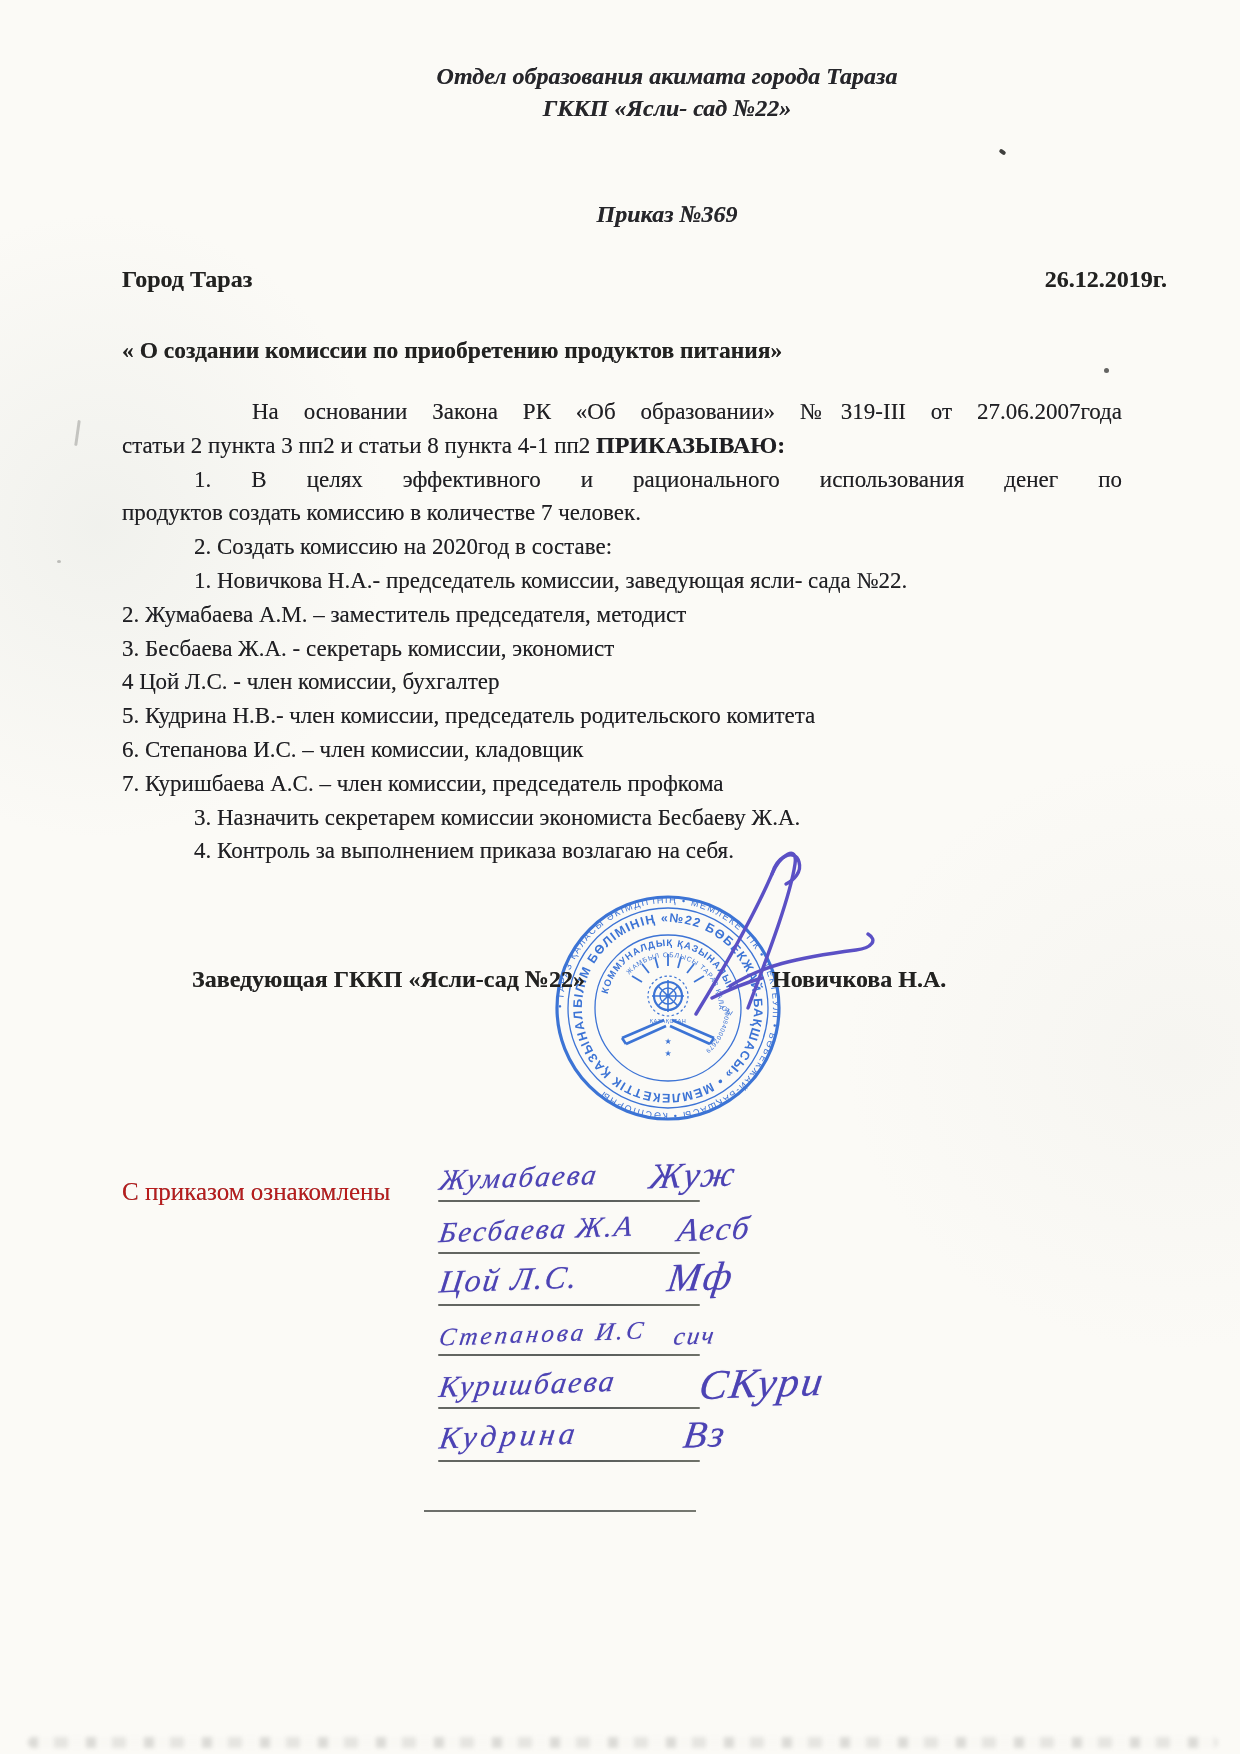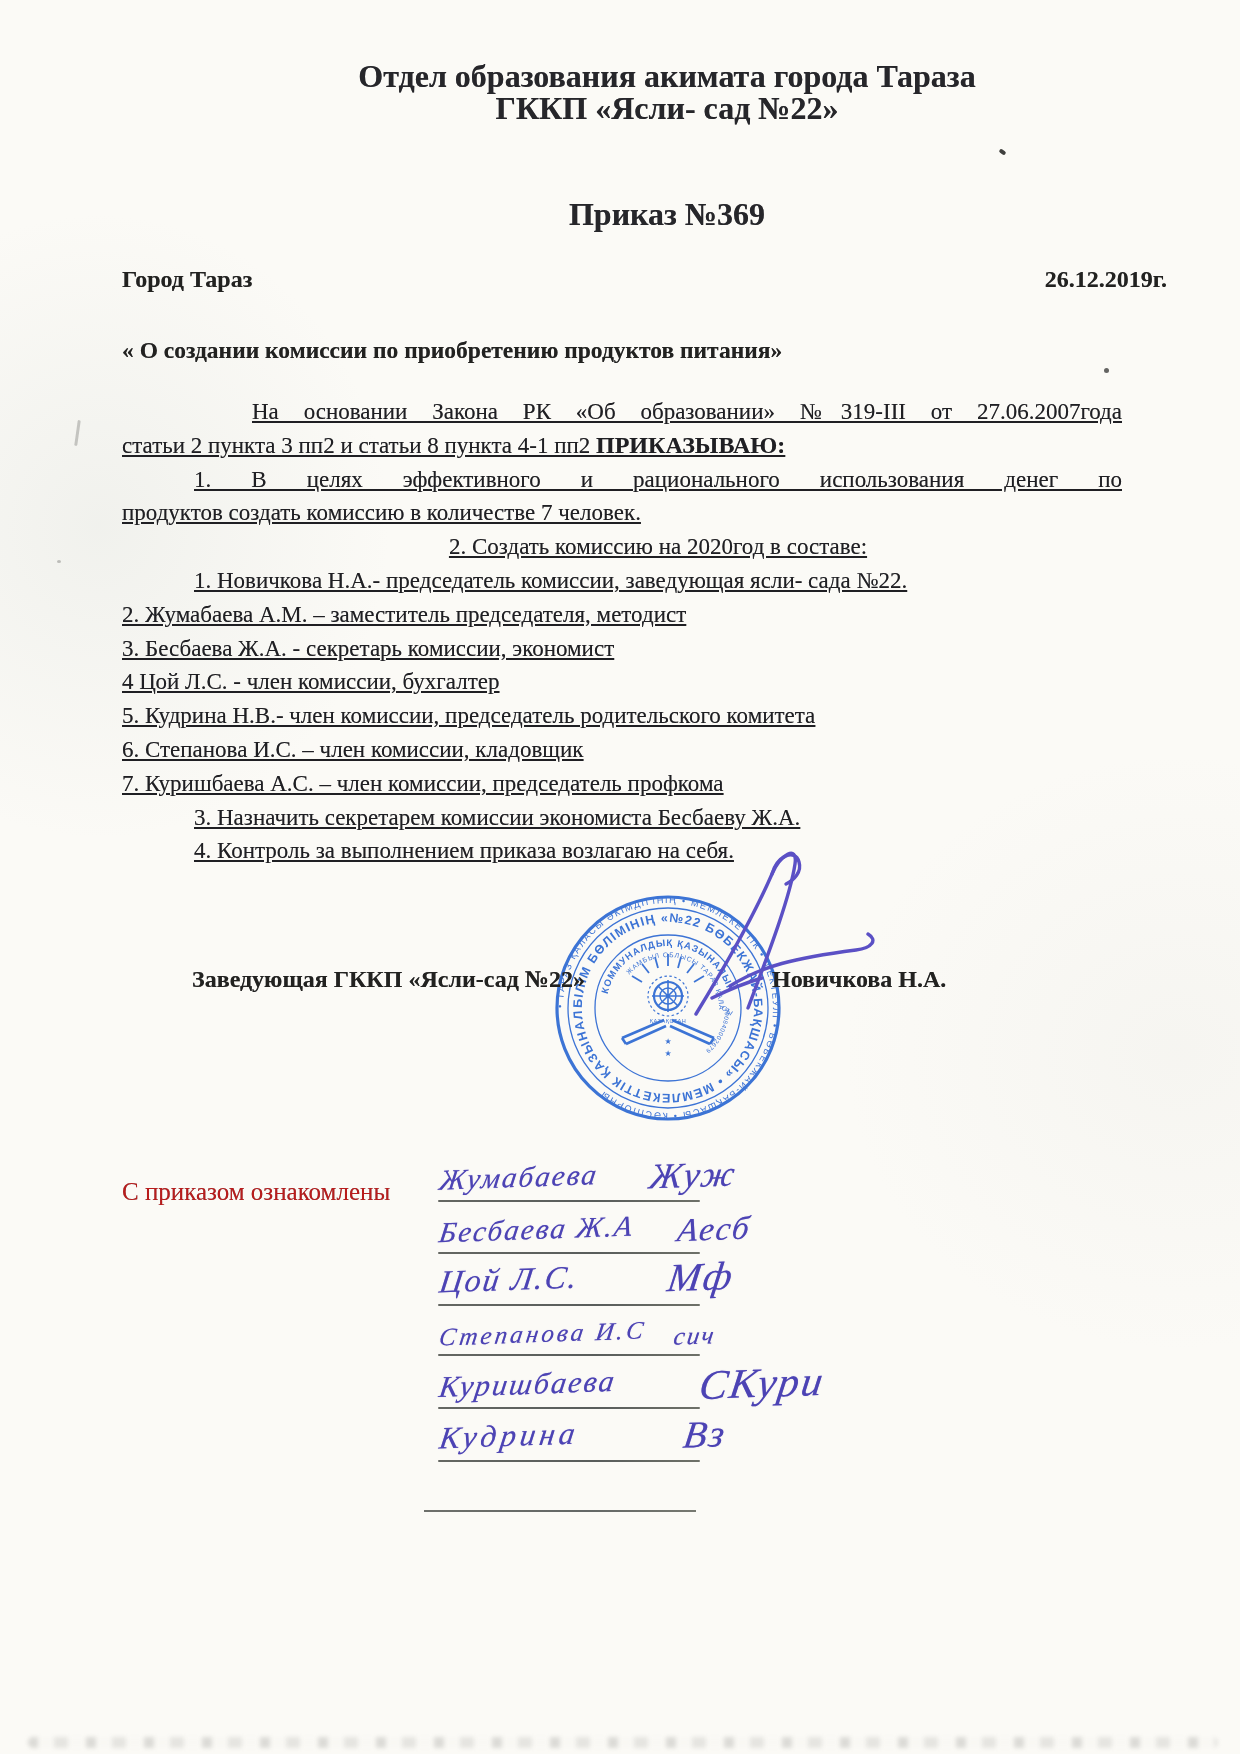--- a/index.html
+++ b/index.html
@@ -7,33 +7,33 @@
     position:relative;width:1240px;height:1754px;margin:0 auto;
     background:#fbfaf6;
     font-family:"Liberation Serif", serif;color:#222220;overflow:hidden;
   }
   .page::before{content:"";position:absolute;inset:0;pointer-events:none;
     background:
       radial-gradient(ellipse at 8% 30%, rgba(210,215,210,.25), transparent 18%),
       radial-gradient(ellipse at 95% 60%, rgba(225,225,220,.2), transparent 20%);
   }
   .center-head{position:absolute;left:160px;width:1014px;text-align:center;
-    font-weight:bold;font-size:32px;line-height:32px;color:#26262a;
-    text-shadow:0 0 .6px rgba(30,30,40,.55);}
+    font-weight:bold;font-size:24px;line-height:32px;color:#26262a;
+    text-shadow:0 0 .6px rgba(30,30,40,.55);font-style:italic;}
   #org-block{top:60px;}
   #prikaz-no{top:198px;text-align:center;}
   .city-line{position:absolute;top:266px;left:122px;width:1045px;
     display:flex;justify-content:space-between;font-weight:bold;font-size:24px;
     text-shadow:0 0 .6px rgba(30,30,40,.5);}
   #subject{position:absolute;top:337px;left:122px;font-weight:bold;font-size:23.5px;
     text-shadow:0 0 .6px rgba(30,30,40,.55);}
   #body-block{position:absolute;top:395px;left:122px;width:1000px;
     font-size:23px;line-height:33.8px;color:#1f1f23;
     text-shadow:0 0 .5px rgba(25,25,30,.5);}
-  .body-line{width:1000px;text-decoration:underline;}
+  .body-line{width:1000px;}
   .body-line.justify{text-align:justify;text-align-last:justify;}
   .body-line .bold{font-weight:bold;font-size:24px;}
   
   .sign-line{position:absolute;top:966px;left:0;width:1240px;height:34px;z-index:3;}
   .sign-pos{position:absolute;left:192px;font-weight:bold;font-size:24px;
     text-shadow:0 0 .6px rgba(30,30,40,.55);}
   .sign-name{position:absolute;left:772px;font-weight:bold;font-size:24px;
     text-shadow:0 0 .6px rgba(30,30,40,.55);}
   
   #stamp{position:absolute;left:552px;top:892px;width:232px;height:232px;z-index:2;
@@ -98,21 +98,21 @@
     <span>26.12.2019г.</span>
   </div>
 
   <div id="subject">« О создании комиссии по приобретению продуктов питания»</div>
 
   <div id="body-block">
       <div class="body-line justify" style="text-indent: 130px;">На основании Закона РК «Об образовании» №319-III от 27.06.2007года</div>
       <div class="body-line">статьи 2 пункта 3 пп2 и статьи 8 пункта 4-1 пп2 <span class="bold">ПРИКАЗЫВАЮ:</span></div>
       <div class="body-line justify" style="text-indent: 72px;">1. В целях эффективного и рационального использования денег по</div>
       <div class="body-line">продуктов создать комиссию  в количестве 7 человек.</div>
-      <div class="body-line" style="text-indent: 72px; text-align: center;">2. Создать комиссию на 2020год в составе:</div>
+      <div class="body-line" style="text-indent: 72px;">2. Создать комиссию на 2020год в составе:</div>
       <div class="body-line" style="text-indent: 72px;">1. Новичкова Н.А.-  председатель комиссии, заведующая ясли- сада №22.</div>
       <div class="body-line">2. Жумабаева А.М. – заместитель председателя, методист</div>
       <div class="body-line">3. Бесбаева Ж.А. - секретарь комиссии, экономист</div>
       <div class="body-line">4 Цой Л.С. - член комиссии, бухгалтер</div>
       <div class="body-line">5. Кудрина Н.В.- член комиссии, председатель родительского комитета</div>
       <div class="body-line">6. Степанова И.С. – член комиссии, кладовщик</div>
       <div class="body-line">7. Куришбаева А.С. – член комиссии, председатель профкома</div>
       <div class="body-line" style="text-indent: 72px;">3. Назначить секретарем комиссии экономиста Бесбаеву Ж.А.</div>
       <div class="body-line" style="text-indent: 72px;">4. Контроль за выполнением приказа возлагаю на себя.</div>
     </div>

